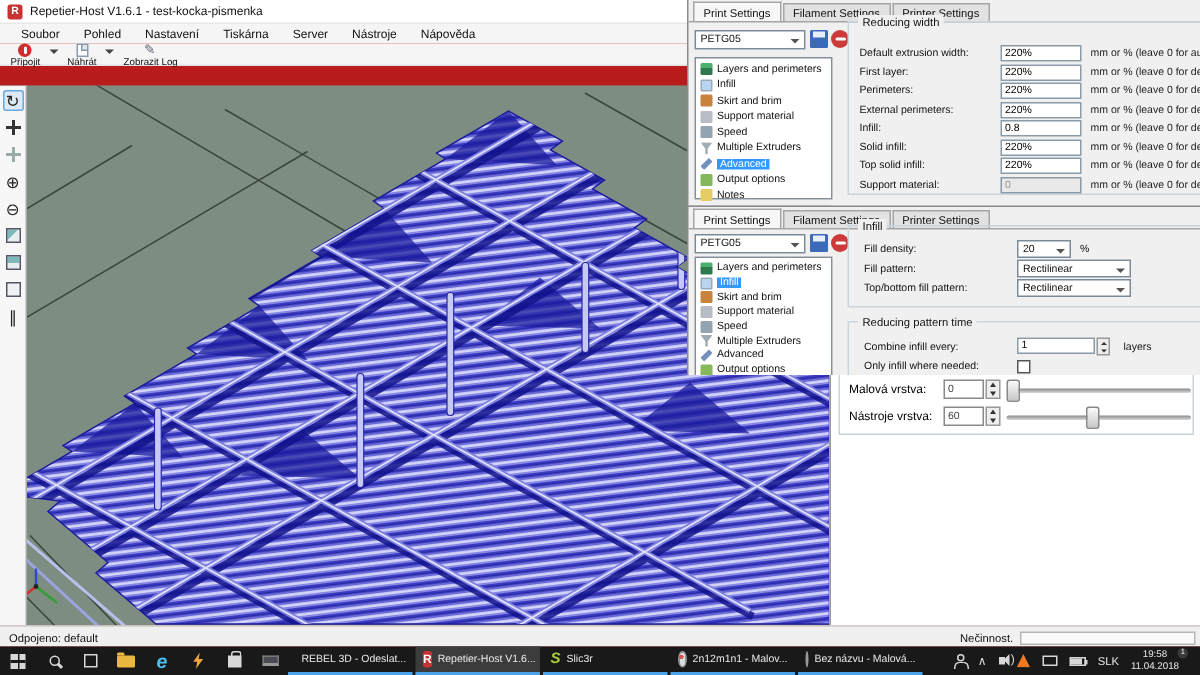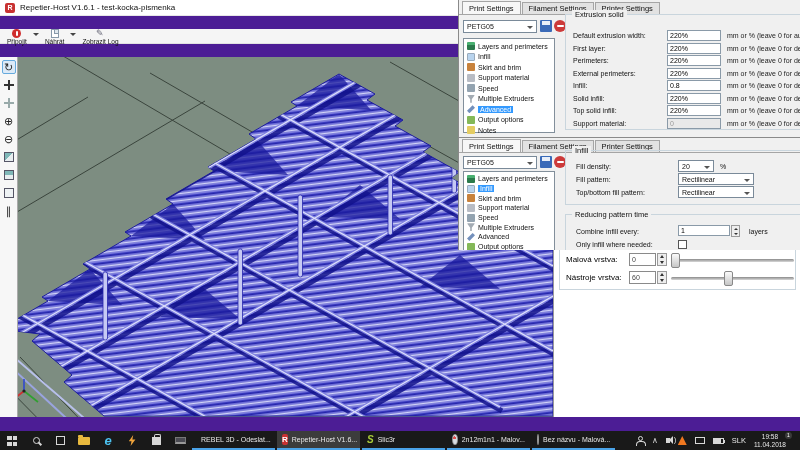--- a/index.html
+++ b/index.html
@@ -1,16 +1,16 @@
 <!DOCTYPE html>
 <html><head>
 <meta charset="utf-8">
 <style>
 *{margin:0;padding:0;box-sizing:border-box;font-family:"Liberation Sans",sans-serif}
-#screen{position:relative;width:800px;height:450px;overflow:hidden;background:#4c1d95;font-size:8px;color:#111}
+#screen{position:relative;width:800px;height:450px;overflow:hidden;background:#b91c1c;font-size:8px;color:#111}
 
 .titlebar{position:absolute;left:0;top:0;width:800px;height:16px;background:#fff;display:flex;align-items:center;gap:5px;padding-left:5px;border-bottom:1px solid #e7e7e7}
 .appicon{width:10px;height:10px;background:#c83232;border-radius:2px;color:#fff;font-size:7px;font-weight:bold;text-align:center;line-height:10px}
 .menubar{position:absolute;left:0;top:16px;width:800px;height:13px;background:#f5f5f5;display:flex;align-items:center;padding-left:6px}
 .menubar span{padding:0 8px;font-size:8px}
 .toolbar{position:absolute;left:0;top:29px;width:800px;height:15px;background:#f5f5f5;display:flex;align-items:flex-start;gap:2px;padding-left:4px;border-bottom:1px solid #e2e2e2}
 .tbt{display:flex;flex-direction:column;align-items:center;font-size:6.5px;padding:0 3px;line-height:6px}
 .tbt .tic{height:9px;margin-bottom:1px;display:flex;align-items:center}
 .connic{width:9px;height:9px;border-radius:50%;background:#cf2d2d;position:relative}
 .connic::after{content:"";position:absolute;left:3.5px;top:2px;width:2px;height:5px;background:#fff;border-radius:1px}
@@ -124,20 +124,29 @@
 </head>
 <body>
 
 <div id="screen">
 
   <div class="titlebar">
     <span class="appicon">R</span>
     <span>Repetier-Host V1.6.1 - test-kocka-pismenka</span>
   </div>
 
+  <div class="menubar">
+    <span>Soubor</span>
+    <span>Pohled</span>
+    <span>Nastavení</span>
+    <span>Tiskárna</span>
+    <span>Server</span>
+    <span>Nástroje</span>
+    <span>Nápověda</span>
+  </div>
 
   <div class="toolbar">
     <div class="tbt">
       <span class="tic">
           <span class="connic"></span>
         </span>
       <span>Připojit</span>
     </div>
     <span class="ddarr"></span>
     <div class="tbt">
@@ -342,21 +351,21 @@
       <div class="sli">
           <span class="licon i-out"></span>
           <span class="lbl">Output options</span>
         </div>
       <div class="sli">
           <span class="licon i-notes"></span>
           <span class="lbl">Notes</span>
         </div>
     </div>
     <div class="grpbox" style="left:106px;top:14px;width:250px;height:116px">
-      <span class="gtitle">Extrusion solid</span>
+      <span class="gtitle">Reducing width</span>
     </div>
     <span class="flabel" style="left:114px;top:32px">Default extrusion width:</span>
     <input class="fin" style="left: 208px; top: 30px;" readonly="" value="220%">
     <span class="fsfx" style="left:268px;top:32px">mm or % (leave 0 for auto)</span>
     <span class="flabel" style="left:114px;top:44.5px">First layer:</span>
     <input class="fin" style="left: 208px; top: 42.5px;" readonly="" value="220%">
     <span class="fsfx" style="left:268px;top:44.5px">mm or % (leave 0 for default)</span>
     <span class="flabel" style="left:114px;top:57px">Perimeters:</span>
     <input class="fin" style="left: 208px; top: 55px;" readonly="" value="220%">
     <span class="fsfx" style="left:268px;top:57px">mm or % (leave 0 for default)</span>
@@ -438,20 +447,25 @@
     <input class="fin" style="left: 219px; top: 87px; width: 52px;" readonly="" value="1">
     <span class="minispin" style="left:272px;top:87px">
         <i class="up"></i>
         <i class="dn"></i>
       </span>
     <span class="flabel" style="left:290px;top:90px">layers</span>
     <span class="flabel" style="left:117px;top:103px">Only infill where needed:</span>
     <span class="cbx" style="left:219px;top:102px"></span>
   </div>
 
+  <div class="statusbar">
+    <span style="position:absolute;left:6px;top:2.5px">Odpojeno: default</span>
+    <span style="position:absolute;left:640px;top:2.5px">Nečinnost.</span>
+    <span class="progress"></span>
+  </div>
 
   <div class="taskbar">
     <span class="tkic">
         <span class="ic-start"></span>
       </span>
     <span class="tkic">
         <span class="ic-search"></span>
       </span>
     <span class="tkic">
         <span class="ic-task"></span>

